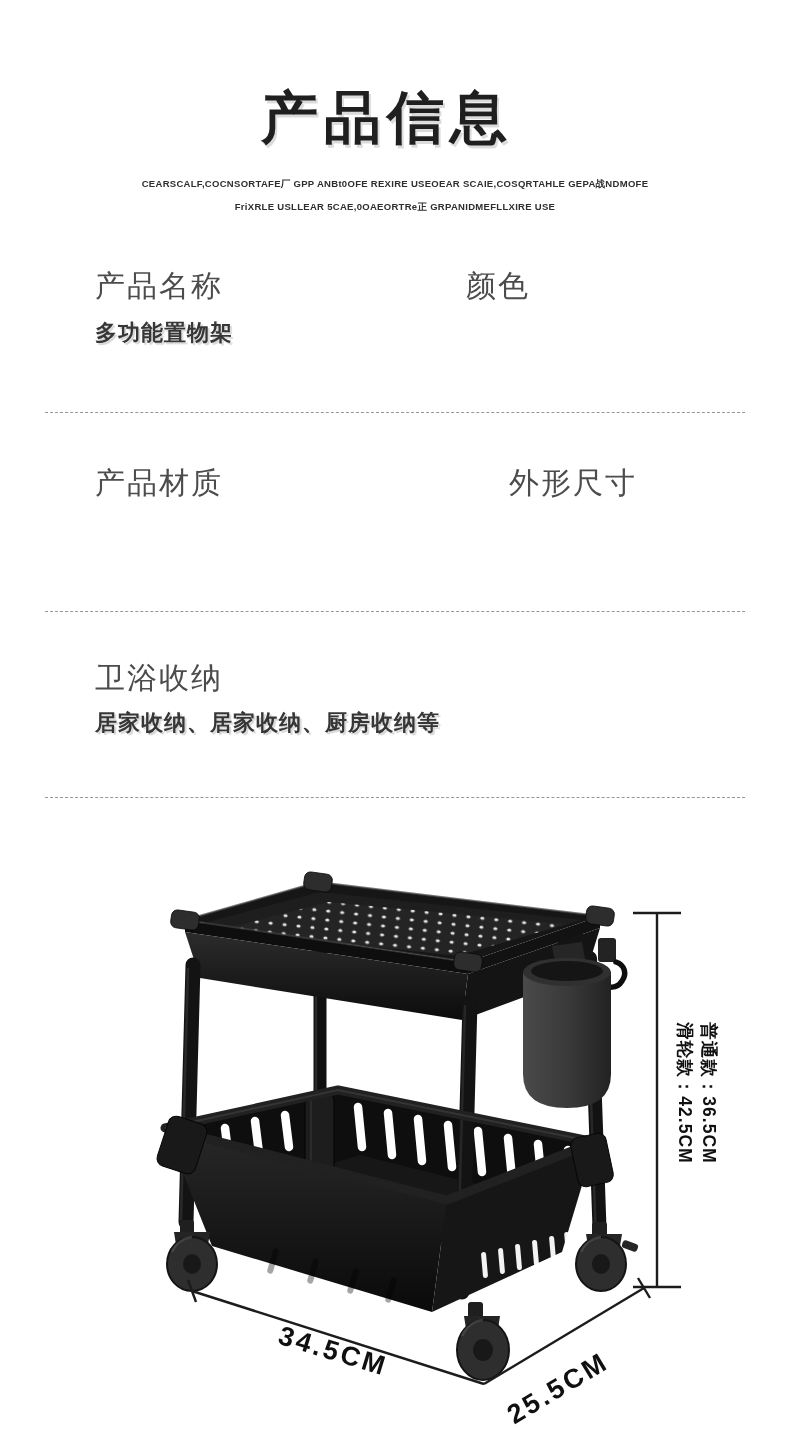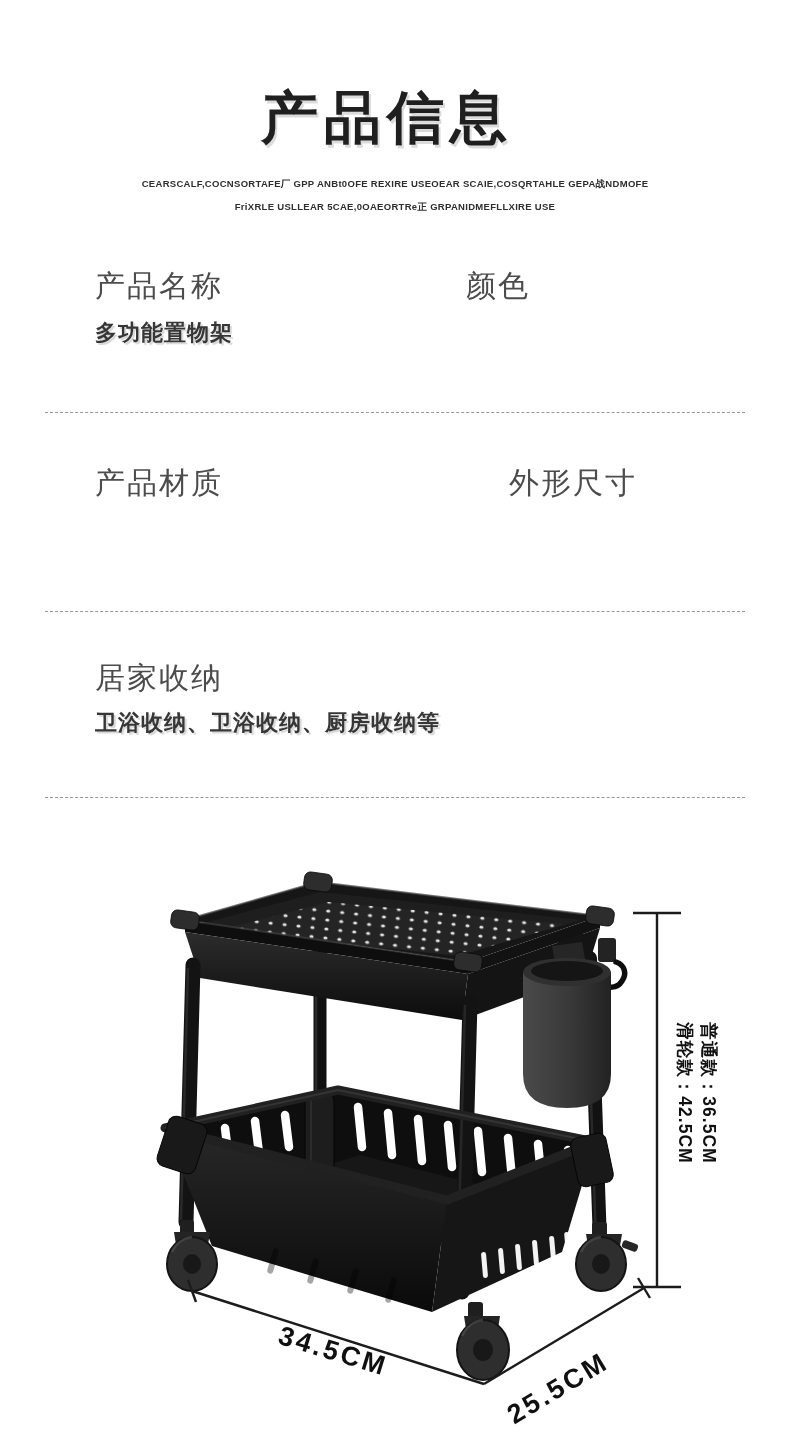--- a/index.html
+++ b/index.html
@@ -40,22 +40,22 @@
 
   <div class="spec-label" style="left:95px;top:266px">产品名称</div>
   <div class="spec-value" style="left:95px;top:318px">多功能置物架</div>
   <div class="spec-label" style="left:466px;top:266px">颜色</div>
   <div class="divider" style="top:412px"></div>
 
   <div class="spec-label" style="left:95px;top:463px">产品材质</div>
   <div class="spec-label" style="left:509px;top:463px">外形尺寸</div>
   <div class="divider" style="top:611px"></div>
 
-  <div class="spec-label" style="left:95px;top:658px">居家收纳</div>
-  <div class="spec-value" style="left:95px;top:708px">卫浴收纳、卫浴收纳、厨房收纳等</div>
+  <div class="spec-label" style="left:95px;top:658px">卫浴收纳</div>
+  <div class="spec-value" style="left:95px;top:708px">居家收纳、居家收纳、厨房收纳等</div>
   <div class="divider" style="top:797px"></div>
 
   <svg class="figure-svg" viewBox="0 0 570 598">
     <defs>
       <linearGradient id="gWall" x1="0" y1="0" x2="0" y2="1">
         <stop offset="0" stop-color="#2c2c2c"></stop>
           <stop offset="1" stop-color="#0c0c0c"></stop>
       </linearGradient>
       <linearGradient id="gCup" x1="0" y1="0" x2="1" y2="0">
         <stop offset="0" stop-color="#4a4a4a"></stop>

